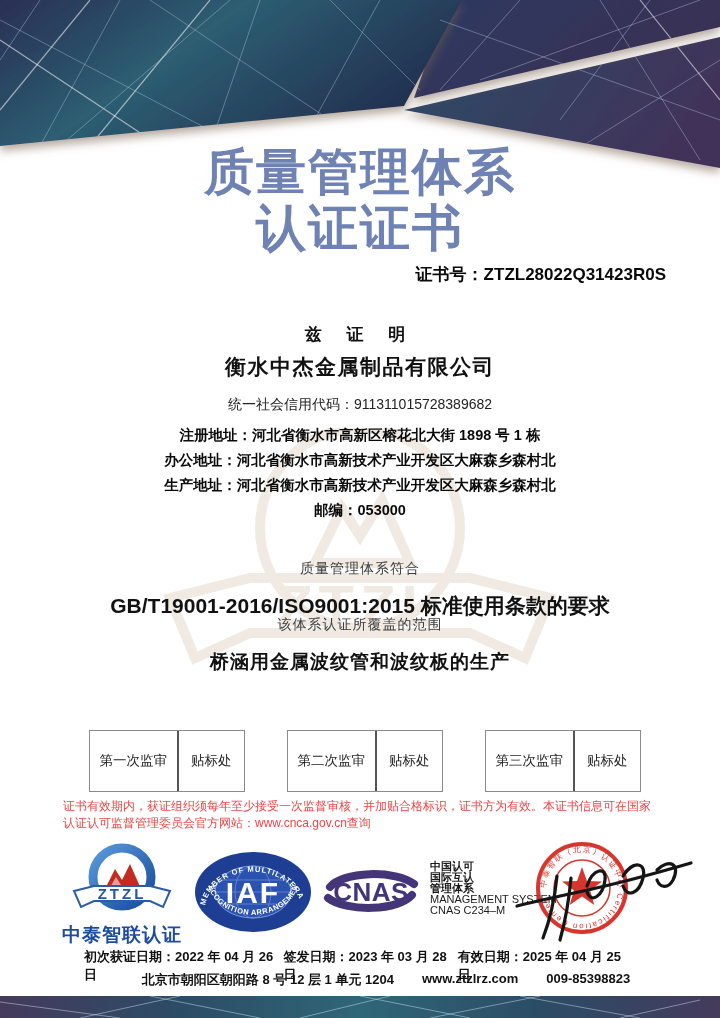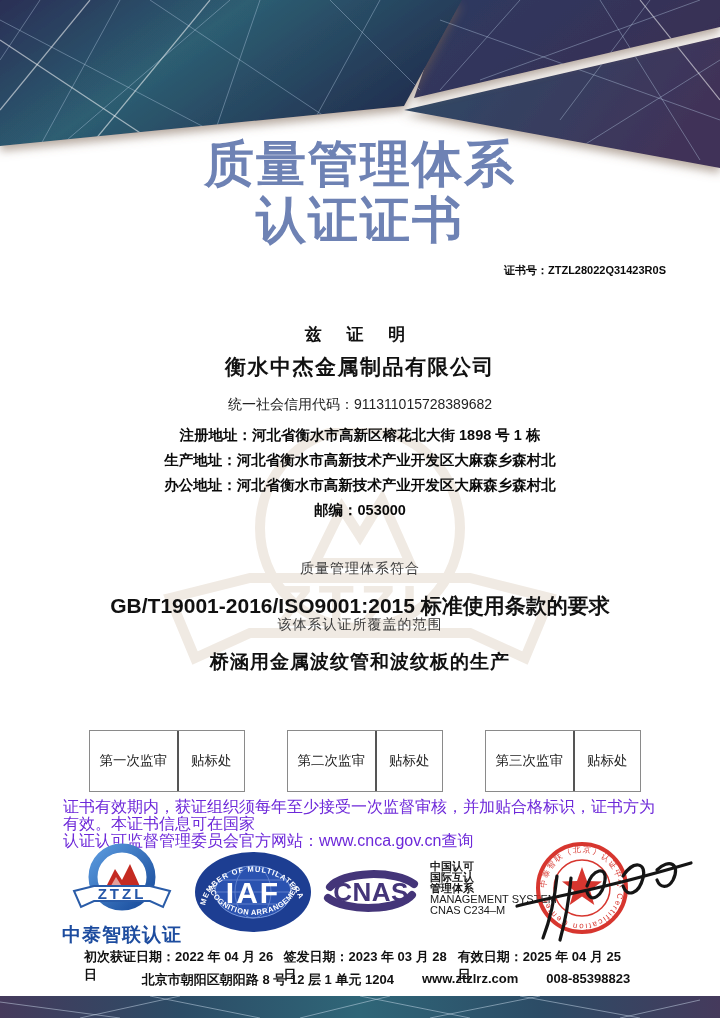--- a/index.html
+++ b/index.html
@@ -4,40 +4,40 @@
 <style>
   html,body{margin:0;padding:0;background:#e8e8e8;}
   .page{
     position:relative;width:720px;height:1018px;margin:0 auto;background:#ffffff;
     overflow:hidden;font-family:"Liberation Sans","DejaVu Sans",sans-serif;color:#111;
   }
   .abs{position:absolute;}
   .centered{left:0;right:0;text-align:center;}
   
   .hdr-svg{top:0;left:0;}
-  .title{top:136px;font-weight:bold;color:#6e82b4;font-size:50px;line-height:56px;letter-spacing:2px;}
-  .cert-no{top:263px;right:54px;font-size:11px;font-weight:bold;color:#0a0a0a;}
+  .title{top:144px;font-weight:bold;color:#6e82b4;font-size:50px;line-height:56px;letter-spacing:2px;}
+  .cert-no{top:263px;right:54px;font-size:17px;font-weight:bold;color:#0a0a0a;}
   
   .hereby{top:323px;font-size:17px;font-weight:bold;letter-spacing:10px;}
   .company{top:353px;font-size:21px;font-weight:bold;letter-spacing:1.5px;}
   .credit{top:396px;font-size:14px;color:#222;}
   .addr{top:423px;font-size:14.5px;font-weight:bold;line-height:25px;color:#0a0a0a;}
   .conforms{top:560px;font-size:14px;color:#3c3c3c;letter-spacing:1px;}
   .standard{top:592px;font-size:21px;font-weight:bold;}
   .scope-label{top:616px;font-size:14px;color:#3c3c3c;letter-spacing:1px;}
   .scope{top:649px;font-size:19px;font-weight:bold;letter-spacing:1px;}
   .wm{top:428px;left:110px;opacity:0.9;}
   
   .audit{top:730px;left:89px;width:552px;height:62px;display:flex;gap:42px;}
   .audit-group{flex:1;display:flex;border:1px solid #8a8a8a;background:#fff;}
   .audit-cell{display:flex;align-items:center;justify-content:center;font-size:13.5px;color:#222;}
   .audit-cell.c1{width:57%;border-right:2px solid #555;}
   .audit-cell.c2{width:43%;}
   
-  .notes{top:798px;left:63px;width:600px;font-size:16px;line-height:17px;color:#6d28d9;text-align:left;}
+  .notes{top:798px;left:63px;width:600px;font-size:12px;line-height:17px;color:#ef4444;text-align:left;}
   
   .ztzl-caption{top:922px;left:54px;width:136px;text-align:center;font-size:19px;font-weight:bold;color:#1d4c9f;letter-spacing:1px;}
   .cnas-text{top:861px;left:430px;width:135px;text-align:left;color:#1a1a1a;}
   .cnas-text .zh{font-size:11px;font-weight:bold;line-height:11px;}
   .cnas-text .en{font-size:11px;line-height:11px;}
   
   .dates{top:948px;left:84px;right:88px;display:flex;justify-content:space-between;font-size:13px;font-weight:bold;}
   .contact{top:971px;left:130px;right:78px;display:flex;justify-content:center;gap:28px;font-size:13px;font-weight:bold;}
   .bottom-bar{bottom:0;left:0;}
 </style>
@@ -112,22 +112,22 @@
   </div>
 
   <div class="abs cert-no">证书号：ZTZL28022Q31423R0S</div>
 
   <div class="abs centered hereby">兹 证 明</div>
   <div class="abs centered company">衡水中杰金属制品有限公司</div>
   <div class="abs centered credit">统一社会信用代码：911311015728389682</div>
 
   <div class="abs centered addr">
     <div>注册地址：河北省衡水市高新区榕花北大街 1898 号 1 栋</div>
+    <div>办公地址：河北省衡水市高新技术产业开发区大麻森乡森村北</div>
     <div>生产地址：河北省衡水市高新技术产业开发区大麻森乡森村北</div>
-    <div>办公地址：河北省衡水市高新技术产业开发区大麻森乡森村北</div>
     <div>邮编：053000</div>
   </div>
 
   <div class="abs centered conforms">质量管理体系符合</div>
   <div class="abs centered standard">GB/T19001-2016/ISO9001:2015 标准使用条款的要求</div>
   <div class="abs centered scope">桥涵用金属波纹管和波纹板的生产</div>
   <div class="abs centered scope-label">该体系认证所覆盖的范围</div>
 
   <div class="abs audit">
     <div class="audit-group">
@@ -222,21 +222,21 @@
   </svg>
 
   <div class="abs dates">
     <span>初次获证日期：2022 年 04 月 26 日</span>
     <span>签发日期：2023 年 03 月 28 日</span>
     <span>有效日期：2025 年 04 月 25 日</span>
   </div>
   <div class="abs contact">
     <span>北京市朝阳区朝阳路 8 号 12 层 1 单元 1204</span>
     <span>www.ztzlrz.com</span>
-    <span>008-85398823</span>
+    <span>009-85398823</span>
   </div>
 
   <svg class="abs bottom-bar" width="720" height="22" viewBox="0 0 720 22">
     <defs>
       <linearGradient id="glb" x1="0" y1="0" x2="1" y2="0">
         <stop offset="0" stop-color="#453a5c"></stop>
           <stop offset="0.25" stop-color="#2c4c66"></stop>
         <stop offset="0.5" stop-color="#2f6678"></stop>
           <stop offset="0.75" stop-color="#2c4c66"></stop>
         <stop offset="1" stop-color="#453a5c"></stop>

